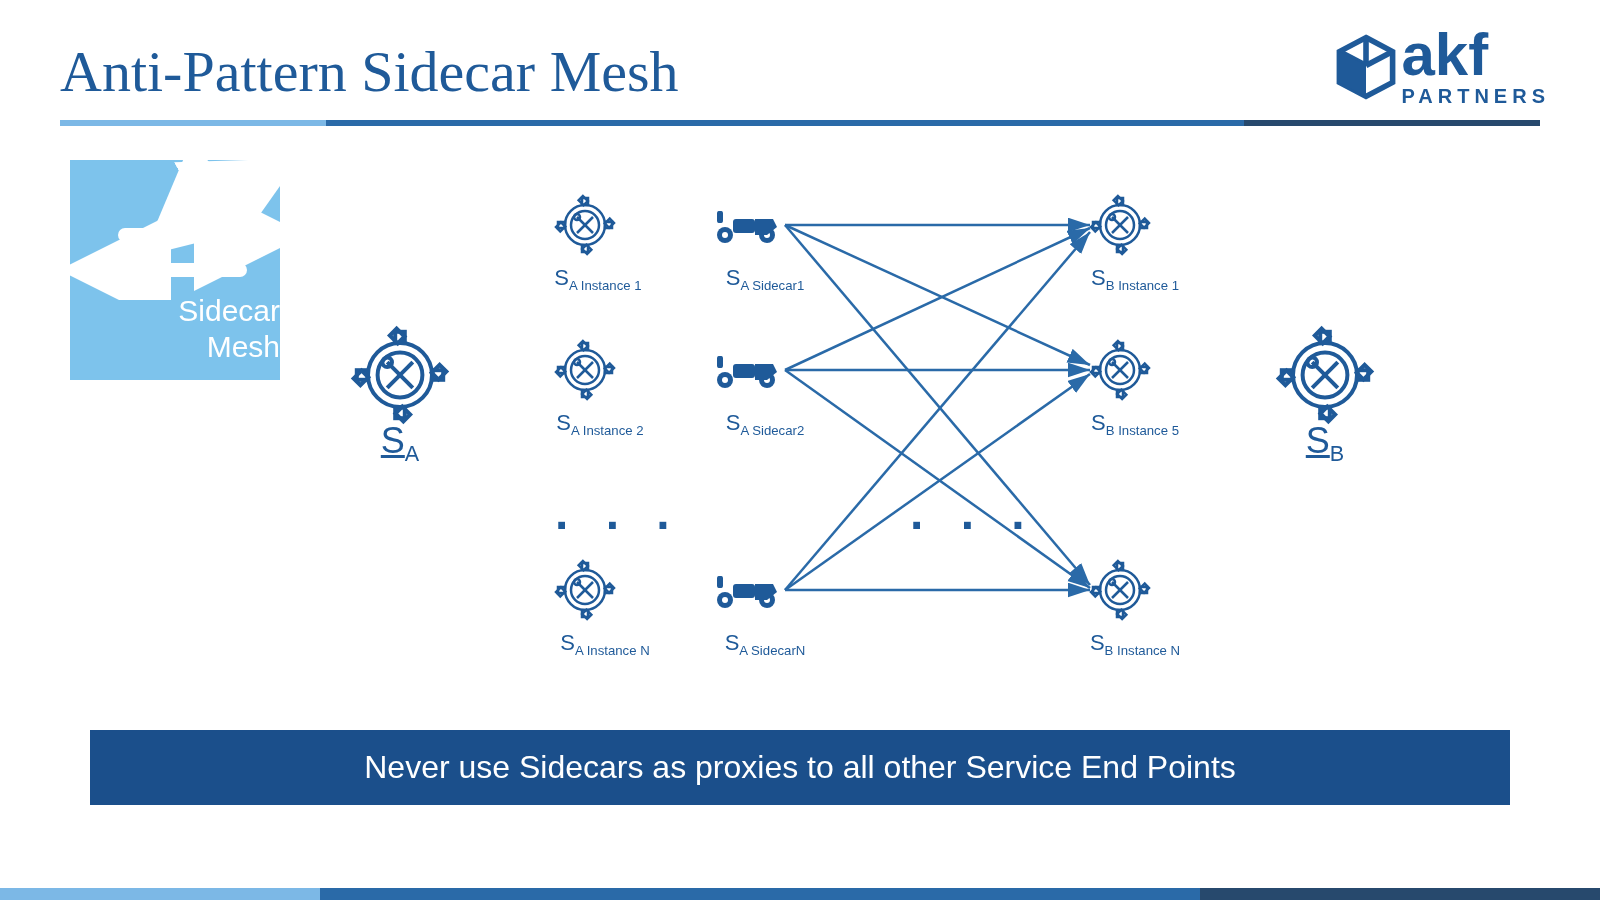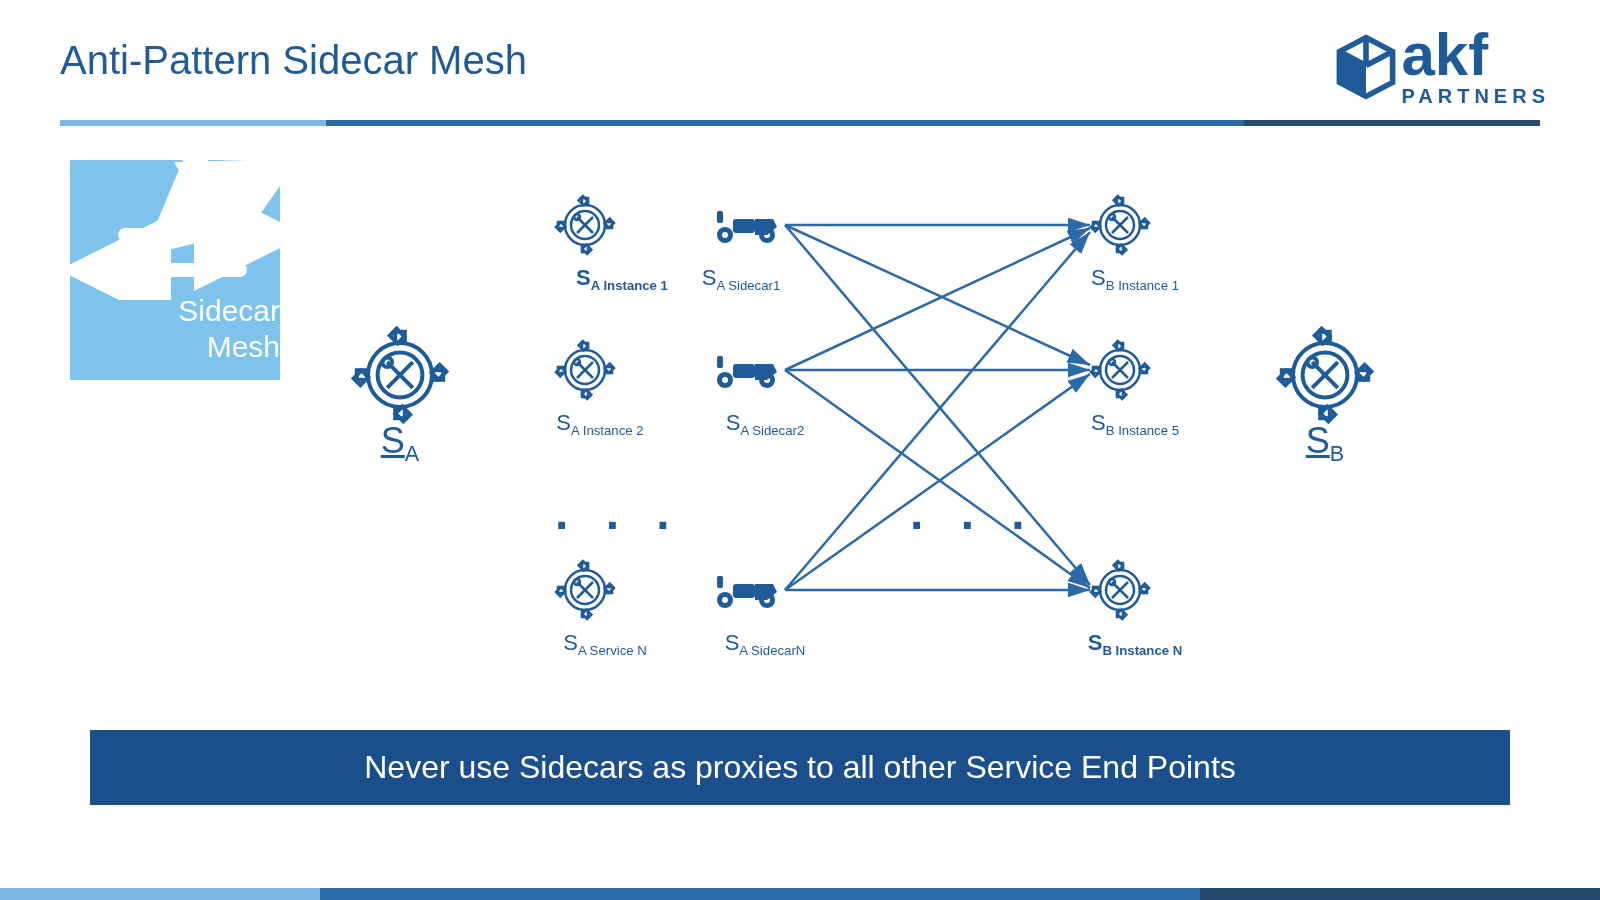--- a/index.html
+++ b/index.html
@@ -6,25 +6,26 @@
     margin: 0;
     padding: 0;
     width: 1600px;
     height: 900px;
     font-family: Arial, Helvetica, sans-serif;
     background: #fff;
     overflow: hidden;
   }
   .title {
     color: #1f5a99;
-    font-size: 40px;
+    font-size: 58px;
     font-weight: 400;
     position: absolute;
     left: 60px;
     top: 38px;
+    font-family: Liberation Serif, serif;
   }
   .logo {
     position: absolute;
     right: 50px;
     top: 25px;
     display: flex;
     align-items: center;
   }
   .logo-text {
     font-size: 60px;
@@ -242,31 +243,31 @@
   </g>
 </svg>
 
 <div class="node-label big-label" style="left:370px; top:420px; width:60px;">
   <span>S</span><sub>A</sub>
 </div>
 <div class="node-label big-label" style="left:1295px; top:420px; width:60px;">
   <span>S</span><sub>B</sub>
 </div>
 
-<div class="node-label" style="left:552px; top:265px; width:140px;font-weight:bold;">S<sub>A Instance 1</sub></div>
+<div class="node-label" style="left:528px; top:265px; width:140px;">S<sub>A Instance 1</sub></div>
 <div class="node-label" style="left:530px; top:410px; width:140px;">S<sub>A Instance 2</sub></div>
-<div class="node-label" style="left:530px; top:630px; width:150px;">S<sub>A Service N</sub></div>
-
-<div class="node-label" style="left:676px; top:265px; width:130px;text-align:center;">S<sub>A Sidecar1</sub></div>
+<div class="node-label" style="left:530px; top:630px; width:150px;">S<sub>A Instance N</sub></div>
+
+<div class="node-label" style="left:700px; top:265px; width:130px;text-align:center;">S<sub>A Sidecar1</sub></div>
 <div class="node-label" style="left:700px; top:410px; width:130px;">S<sub>A Sidecar2</sub></div>
 <div class="node-label" style="left:700px; top:630px; width:130px;">S<sub>A SidecarN</sub></div>
 
 <div class="node-label" style="left:1060px; top:265px; width:150px;">S<sub>B Instance 1</sub></div>
 <div class="node-label" style="left:1060px; top:410px; width:150px;">S<sub>B Instance 5</sub></div>
-<div class="node-label" style="left:1060px; top:630px; width:150px;font-weight:bold;">S<sub>B Instance N</sub></div>
+<div class="node-label" style="left:1060px; top:630px; width:150px;">S<sub>B Instance N</sub></div>
 
 <div class="node-label dots" style="left:555px; top:485px;">. . .</div>
 <div class="node-label dots" style="left:910px; top:485px;">. . .</div>
 
 <div class="banner">Never use Sidecars as proxies to all other Service End Points</div>
 
 <div class="foot">
   <div class="f1"></div>
     <div class="f2"></div>
     <div class="f3"></div>

